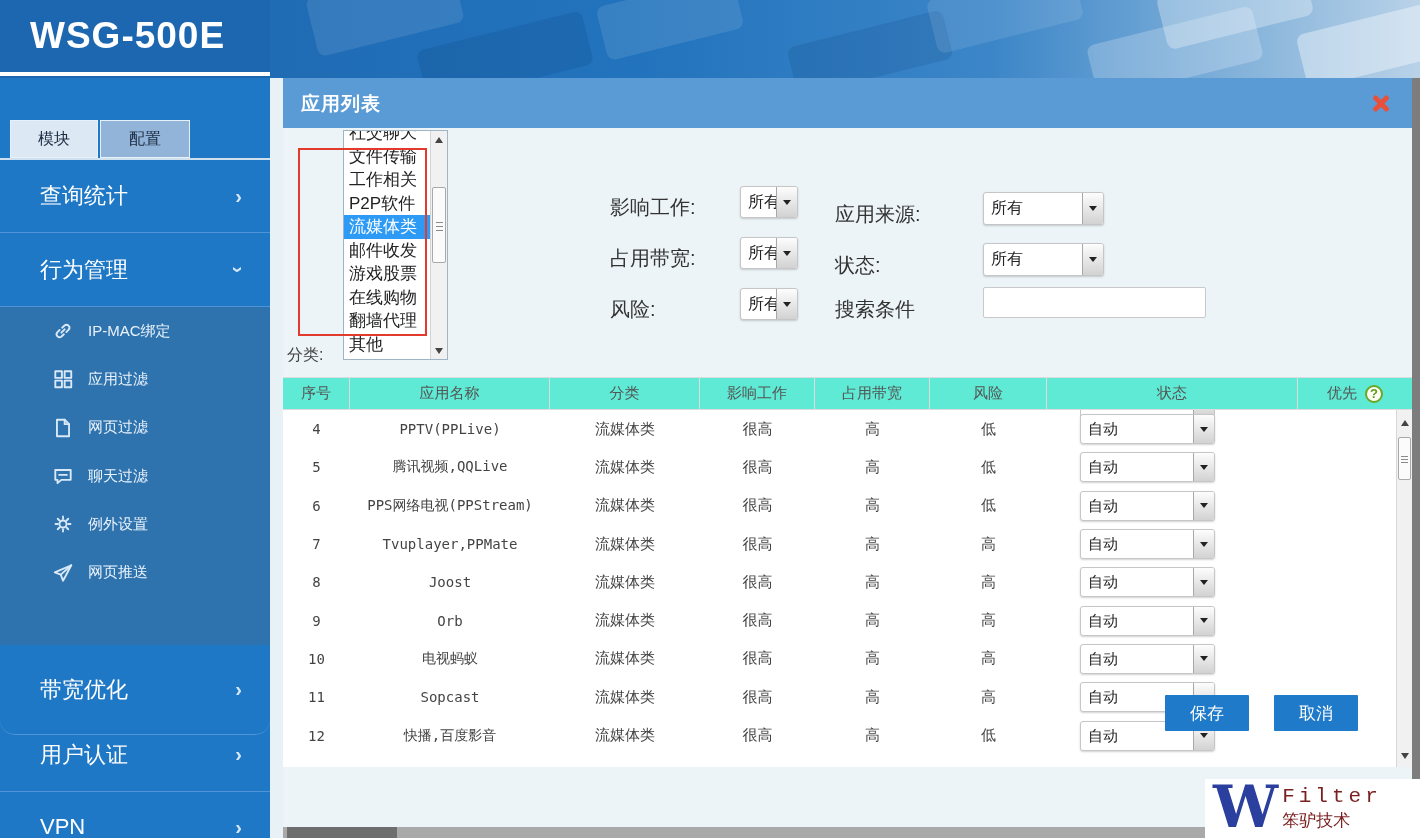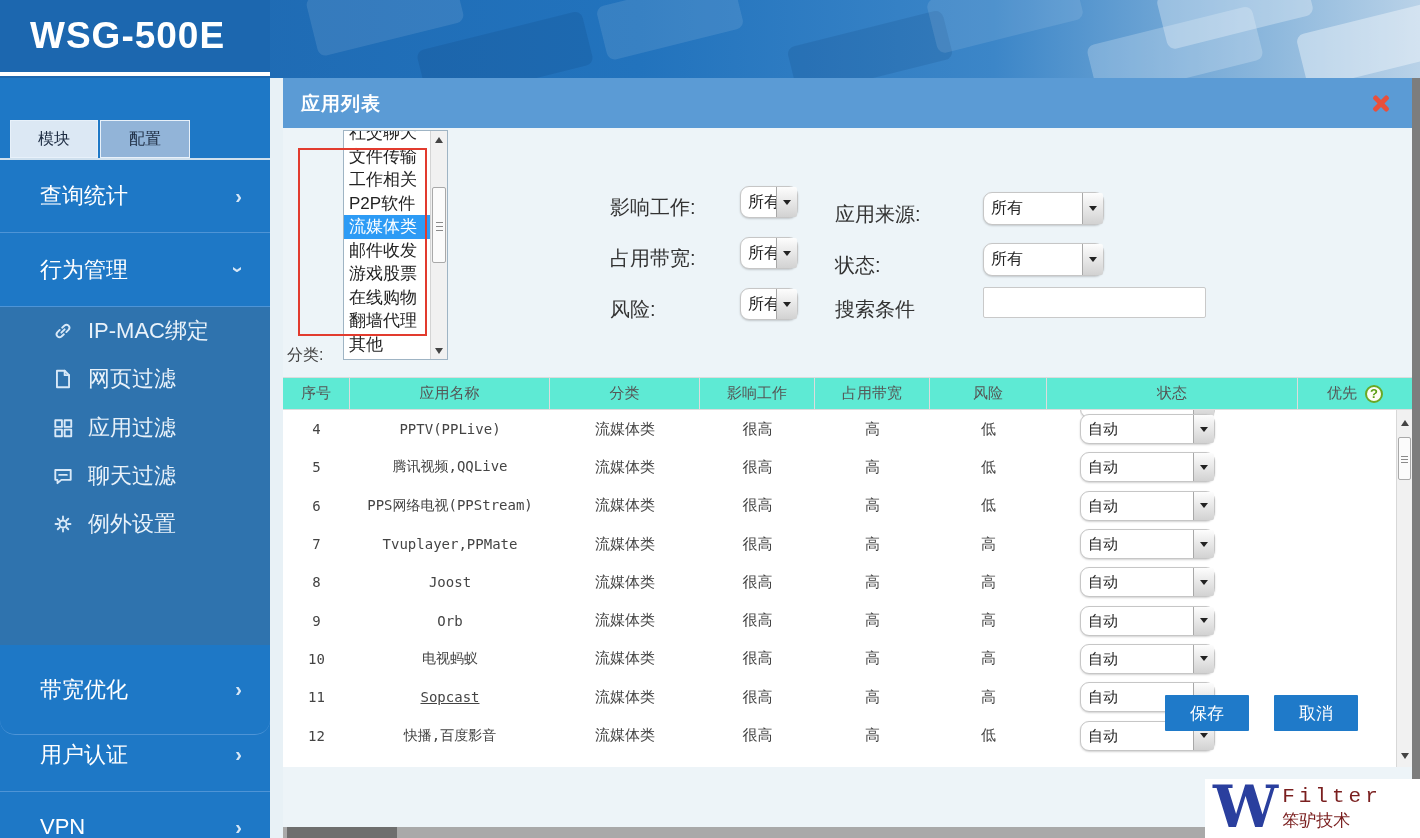--- a/index.html
+++ b/index.html
@@ -25,21 +25,21 @@
   .tabs-line { position:absolute; left:0; top:80px; width:270px; height:2px; background:#cfe0ee; }
 
   .group { position:absolute; left:0; width:270px; display:flex; align-items:center;
            color:#ffffff; font-size:22px; padding-left:40px; cursor:pointer;
            border-bottom:1px solid #4e94d6; }
   .chev { margin-left:auto; margin-right:28px; font-size:20px; color:#d7e7f6; font-weight:bold; }
   .chev.down { transform:rotate(90deg); }
 
   .submenu { position:absolute; left:0; top:229px; width:270px; height:338px; background:#2f73ae; }
   .subitem { height:48.3px; display:flex; align-items:center; padding-left:52px; color:#e9f2fa;
-             font-size:22px; cursor:pointer; }
+             font-size:15px; cursor:pointer; }
   .subitem .sicon { width:22px; height:22px; margin-right:14px; flex:0 0 22px; }
   .sicon svg { width:22px; height:22px; stroke:#d9e9f8; fill:none; stroke-width:1.7; stroke-linecap:round; stroke-linejoin:round; }
 
   .collapse-handle { position:absolute; left:271px; top:486px; width:16px; height:92px;
                      background:#72a9dc; border-radius:8px; cursor:pointer; }
   .tri-left { position:absolute; left:4px; top:41px; width:0; height:0;
               border-top:5px solid transparent; border-bottom:5px solid transparent; border-right:7px solid #ffffff; }
 
   
   .gapcol { position:absolute; left:270px; top:78px; width:13px; height:760px; background:#e8f1f6; }
@@ -65,21 +65,21 @@
   .tri-up { width:0; height:0; border-left:4px solid transparent; border-right:4px solid transparent; border-bottom:6px solid #444; }
   .tri-down { width:0; height:0; border-left:4px solid transparent; border-right:4px solid transparent; border-top:6px solid #444; }
   .lb-thumb { position:absolute; left:1px; top:56px; width:14px; height:76px; background:#fbfbfb;
               border:1px solid #a9a9a9; border-radius:2px; cursor:pointer; }
   .grip { position:absolute; left:3px; width:7px; height:1px; background:#8a8a8a; }
   .cat-label { position:absolute; left:4px; top:217px; font-size:16px; color:#444; }
   .red-rect { position:absolute; left:15px; top:20px; width:129px; height:188px; border:2px solid #e23b2e; pointer-events:none; z-index:5; }
 
   
   .flabel { position:absolute; font-size:20px; color:#333; }
-  .wsel { position:absolute; display:flex; background:#ffffff; border:1px solid #c6c6c6; border-radius:9px;
+  .wsel { position:absolute; display:flex; background:#ffffff; border:1px solid #c6c6c6; border-radius:3px;
           box-shadow:0 1px 2px rgba(0,0,0,0.18); cursor:pointer; }
   .wsel .txt { flex:1; font-size:16px; color:#222; padding:5px 6px 0 7px; white-space:nowrap; overflow:hidden; }
   .wsel .btn { width:21px; background:linear-gradient(#fdfdfd,#d2d2d2); border-left:1px solid #a8a8a8;
                border-radius:0 2px 2px 0; display:flex; align-items:center; justify-content:center; }
   .wsel .btn .tri-down { border-left-width:4px; border-right-width:4px; border-top-width:5px; border-top-color:#222; }
   .search-input { position:absolute; left:700px; top:159px; width:223px; height:31px; background:#fff;
                   border:1px solid #c9c9c9; border-radius:2px; font-size:15px; padding:0 6px; }
 
   
   .tbl { position:absolute; left:283px; top:377px; width:1129px; }
@@ -165,54 +165,63 @@
               <path d="M8.5 11.5l3-3"></path>
               <path d="M7 9l-2.2 2.2a2.7 2.7 0 003.8 3.8L10.8 13"></path>
               <path d="M13 11l2.2-2.2a2.7 2.7 0 00-3.8-3.8L9.2 7"></path>
             </svg>
         </span>
         <span>IP-MAC绑定</span>
       </div>
       <div class="subitem">
         <span class="sicon">
           <svg viewBox="0 0 20 20">
-              <path d="M4.5 2.5h7l4 4v11h-11z"></path>
-              <path d="M11.5 2.5v4h4"></path>
-            </svg>
-        </span>
-        <span>网页过滤</span>
-      </div>
-      <div class="subitem">
-        <span class="sicon">
-          <svg viewBox="0 0 20 20">
               <rect x="3" y="3" width="6" height="6"></rect>
               <rect x="11.5" y="3" width="6" height="6"></rect>
               <rect x="3" y="11.5" width="6" height="6"></rect>
               <rect x="11.5" y="11.5" width="6" height="6"></rect>
             </svg>
         </span>
         <span>应用过滤</span>
+      </div>
+      <div class="subitem">
+        <span class="sicon">
+          <svg viewBox="0 0 20 20">
+              <path d="M4.5 2.5h7l4 4v11h-11z"></path>
+              <path d="M11.5 2.5v4h4"></path>
+            </svg>
+        </span>
+        <span>网页过滤</span>
       </div>
       <div class="subitem">
         <span class="sicon">
           <svg viewBox="0 0 20 20">
               <path d="M3 4.5h14v9H8.5L5 16.5v-3H3z"></path>
               <path d="M6.5 9h7"></path>
             </svg>
         </span>
         <span>聊天过滤</span>
       </div>
       <div class="subitem">
         <span class="sicon">
           <svg viewBox="0 0 20 20">
               <circle cx="10" cy="10" r="3.2"></circle>
               <path d="M10 3.2v2.2M10 14.6v2.2M3.2 10h2.2M14.6 10h2.2M5.2 5.2l1.6 1.6M13.2 13.2l1.6 1.6M14.8 5.2l-1.6 1.6M6.8 13.2l-1.6 1.6"></path>
             </svg>
         </span>
         <span>例外设置</span>
+      </div>
+      <div class="subitem">
+        <span class="sicon">
+          <svg viewBox="0 0 20 20">
+              <path d="M17.5 3L2.5 9.5l5.5 2L10 17l2.5-4.5L17.5 3z"></path>
+              <path d="M8 11.5L17.5 3"></path>
+            </svg>
+        </span>
+        <span>网页推送</span>
       </div>
     </div>
 
     <div class="group" style="top:567px; height:90px;border-radius:15px;">
       <span>带宽优化</span>
       <span class="chev">›</span>
     </div>
     <div class="group" style="top:640px; height:74px;">
       <span>用户认证</span>
       <span class="chev">›</span>
@@ -441,21 +450,21 @@
                 <span class="txt" style="text-align: left;">自动</span>
                 <span class="btn">
                   <span class="tri-down"></span>
                 </span>
               </div>
             </div>
             <div class="td" style="width: 114px;"></div>
           </div>
           <div class="trow">
             <div class="td mono" style="width: 67px;">11</div>
-            <div class="td mono" style="width: 200px; text-decoration: underline;">Sopcast</div>
+            <div class="td mono" style="width: 200px;">Sopcast</div>
             <div class="td" style="width: 150px;">流媒体类</div>
             <div class="td" style="width: 115px;">很高</div>
             <div class="td" style="width: 115px;">高</div>
             <div class="td" style="width: 117px;">高</div>
             <div class="td" style="width: 251px; text-align: left;">
               <div class="wsel status-sel" style="position: relative;">
                 <span class="txt" style="text-align: left;">自动</span>
                 <span class="btn">
                   <span class="tri-down"></span>
                 </span>

